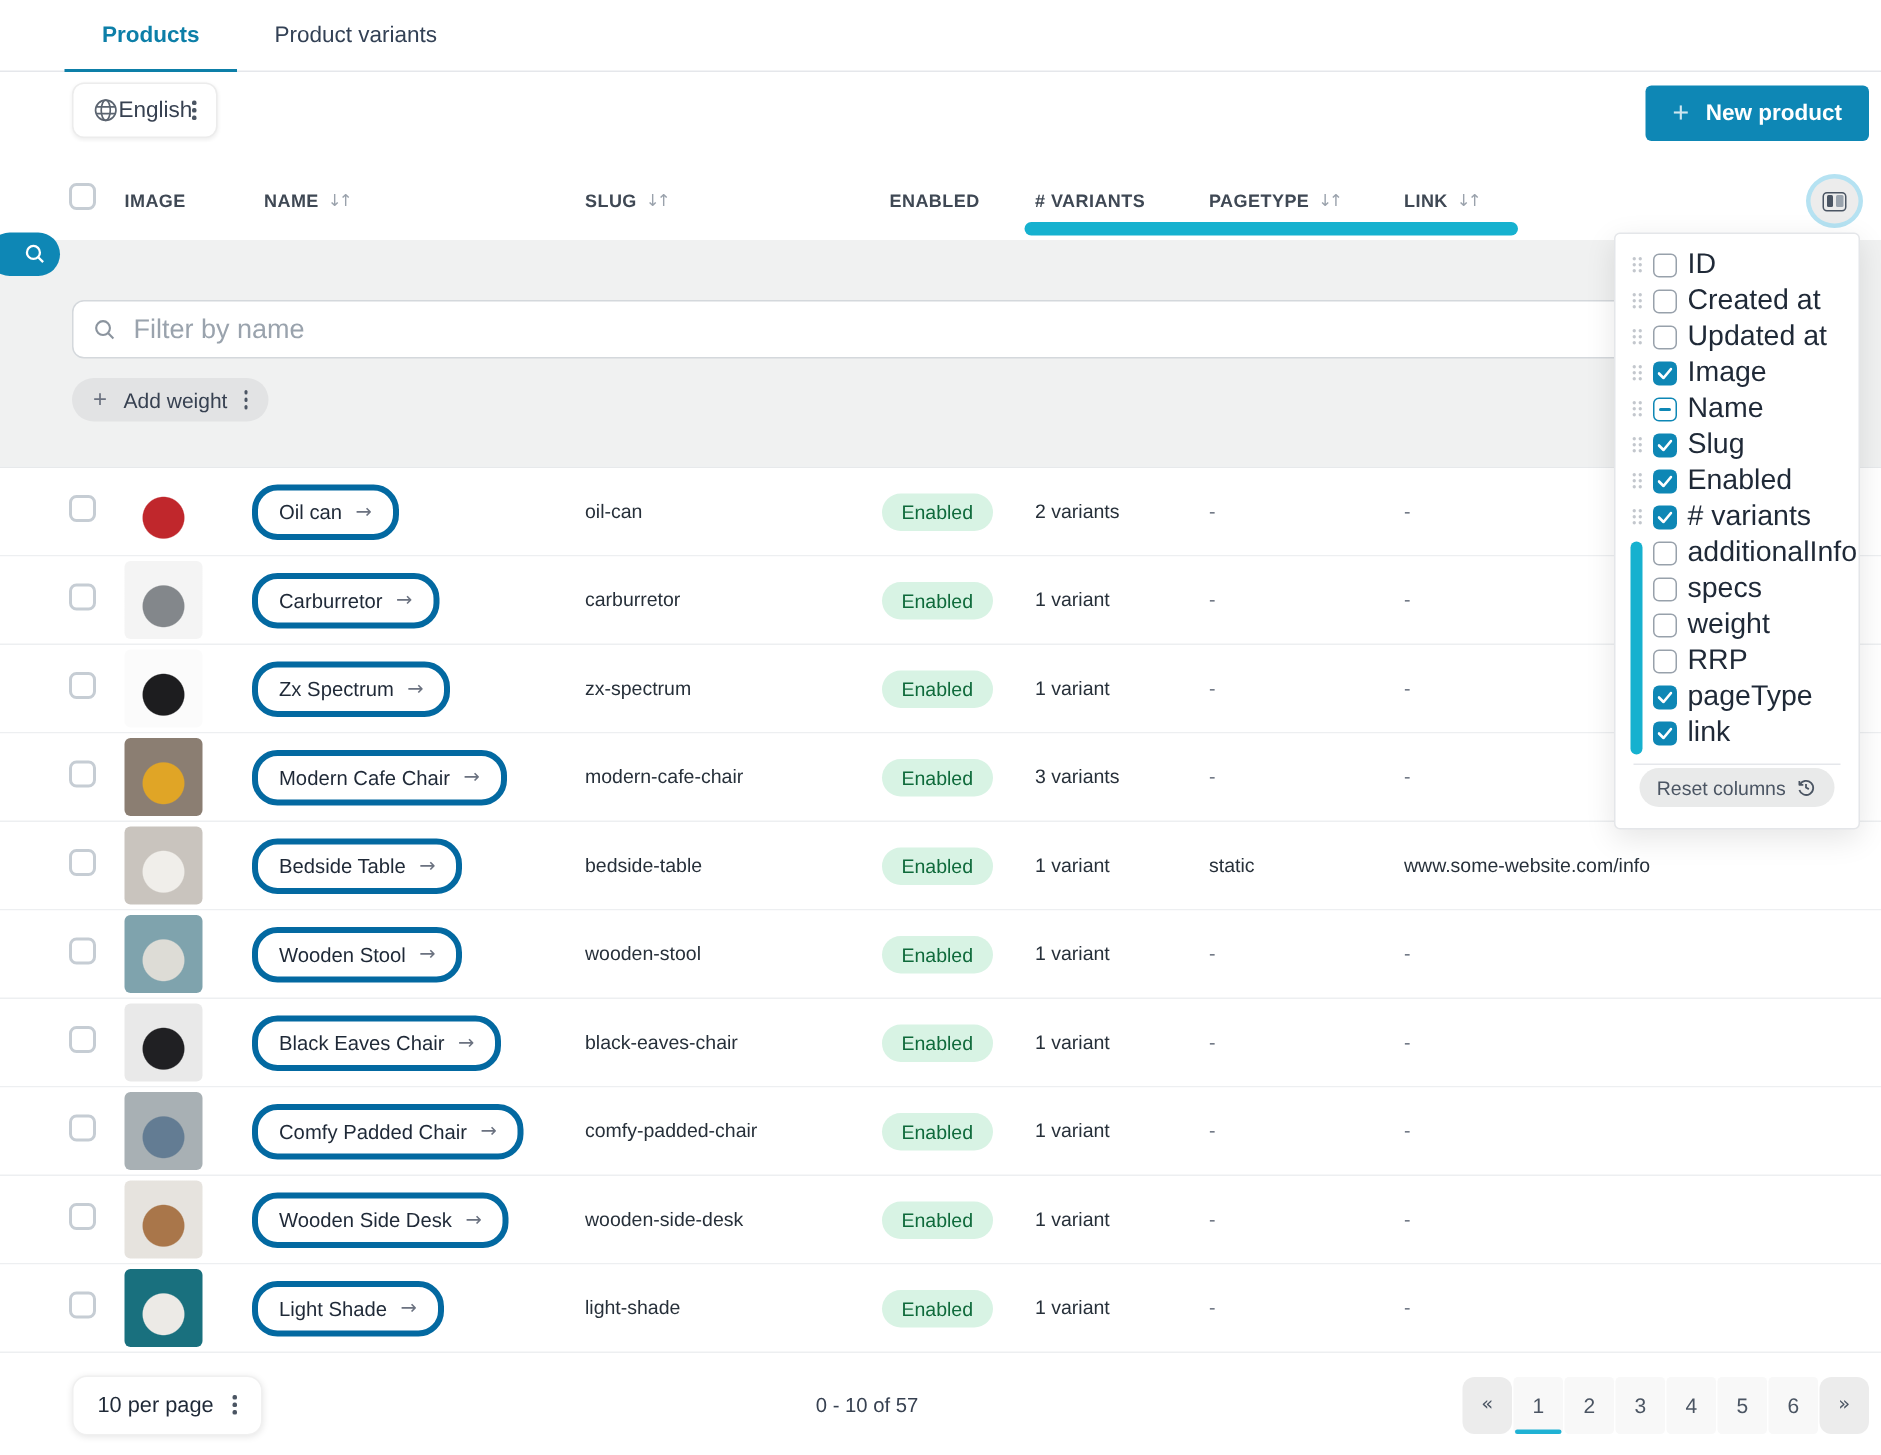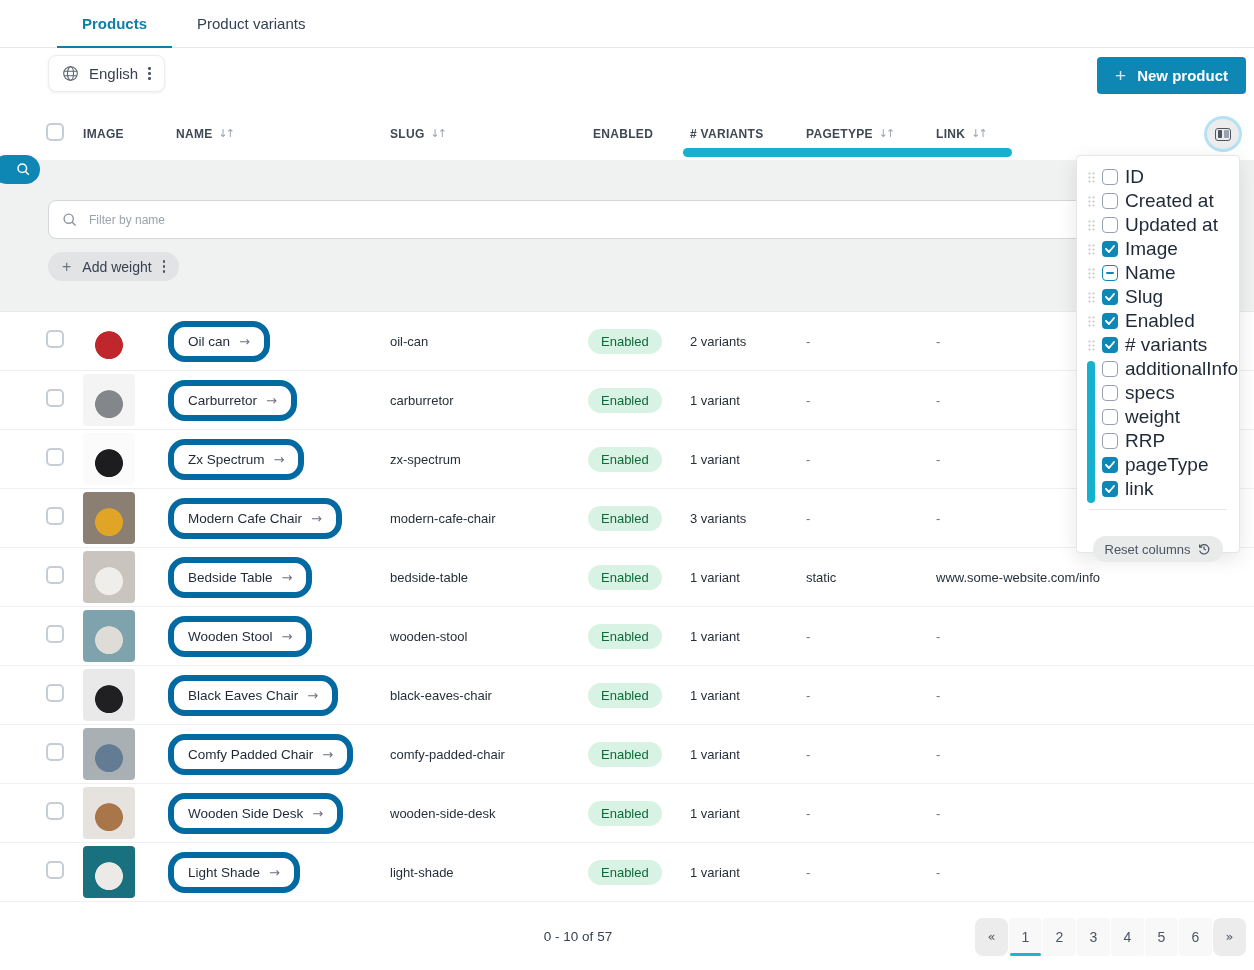--- a/index.html
+++ b/index.html
@@ -1,24 +1,24 @@
 <!DOCTYPE html>
 <html><head>
 <meta charset="utf-8">
 <style>
   html,body{margin:0;padding:0}
   body{width:1254px;height:970px;background:#fff;font-family:"Liberation Sans",sans-serif;color:#1f2937;position:relative;overflow:hidden}
   
-  .tabbar{height:47px;border-bottom:1px solid #e5e7eb;display:flex;padding-left:57px;background:#fff}
+  .tabbar{height:47px;border-bottom:1px solid #e5e7eb;display:flex;padding-left:43px;background:#fff}
   .tab{display:flex;align-items:center;padding:0 25px;font-size:15px;font-weight:400;color:#334155;position:relative;cursor:pointer}
   .tab.active{color:#0d7fa8;font-weight:700}
   .tab.active::after{content:"";position:absolute;left:0;right:0;bottom:-1px;height:2px;background:#0d7fa8}
   
   .topbar{height:47px;display:flex;align-items:flex-start;justify-content:space-between;padding:7px 8px 0 48px;box-sizing:border-box}
-  .lang-btn{display:flex;align-items:center;gap:10px;background:#fff;border:1px solid #ececec;border-radius:8px;box-shadow:0 1px 3px rgba(0,0,0,.07);padding:0 13px;height:37px;font-size:15px;color:#374151;cursor:pointer}
+  .lang-btn{display:flex;align-items:center;background:#fff;border:1px solid #ececec;border-radius:8px;box-shadow:0 1px 3px rgba(0,0,0,.07);padding:0 13px;height:37px;font-size:15px;color:#374151;cursor:pointer}
   .new-product{display:flex;align-items:center;gap:11px;background:#0e87b5;color:#fff;border:none;border-radius:4px;height:37px;padding:0 18px;font-size:15px;font-weight:700;margin-top:2px;cursor:pointer}
   .new-product .plus{font-size:19px;font-weight:400;opacity:.8}
   .kebab{display:inline-flex;flex-direction:column;gap:2.5px}
   .kebab i{width:2.5px;height:2.5px;border-radius:50%;background:#4b5563}
   
   .grid-cols{display:grid;grid-template-columns:75px 85px 222px 203px 97px 118px 130px 1fr}
   .headerbar{height:65px;position:relative;align-items:center;padding-top:12px;box-sizing:border-box;background:#fff}
   .headerbar>div:nth-child(1){padding-left:46px}
   .headerbar>div:nth-child(2){padding-left:8px}
   .headerbar>div:nth-child(3){padding-left:16px}
@@ -32,37 +32,37 @@
   .checkbox{width:18px;height:18px;border:2px solid #c6cdd4;border-radius:5px;background:#fff;display:inline-block;box-sizing:border-box;cursor:pointer}
   .hscroll{position:absolute;left:683px;bottom:3px;width:329px;height:9px;border-radius:5px;background:#16b1cf;cursor:pointer}
   .colpick-btn{position:absolute;right:15px;top:24px;width:32px;height:30px;border-radius:50%;background:#ececec;border:none;box-shadow:0 0 0 3px #b5e2f2;display:flex;align-items:center;justify-content:center;cursor:pointer}
   .colpick-icon{width:16px;height:13px;border:1.5px solid #4b5563;border-radius:3px;display:flex;padding:1.5px;gap:1.5px;box-sizing:border-box}
   .colpick-icon i{flex:1;background:#4b5563;border-radius:1px}
   .colpick-icon i:last-child{background:#9aa3ad}
   
   .filterbar{height:151px;background:#f0f1f1;box-sizing:border-box;padding:40px 16px 0 48px}
   .search-pill{position:absolute;left:-8px;top:155px;width:48px;height:29px;border-radius:15px;background:#0e87b5;z-index:6;display:flex;align-items:center;justify-content:flex-end;padding-right:9px;box-sizing:border-box;border:none;cursor:pointer}
   .filter-input{height:39px;background:#fff;border:1px solid #d4d8dc;border-radius:8px;display:flex;align-items:center;padding:0 13px;gap:9px;box-sizing:border-box}
-  .filter-input input{border:none;outline:none;flex:1;font-size:12px;color:#374151;background:transparent;font-family:"Liberation Sans",sans-serif}
+  .filter-input input{border:none;outline:none;flex:1;font-size:18px;color:#374151;background:transparent;font-family:"Liberation Sans",sans-serif}
   .filter-input input::placeholder{color:#9aa3ad}
   .add-filter{margin-top:13px;display:inline-flex;align-items:center;gap:11px;background:#e2e3e4;border:none;border-radius:15px;height:29px;padding:0 14px;font-size:14px;color:#374151;cursor:pointer}
   .add-filter .plus{color:#6b7280;font-size:16px;font-weight:400}
   
   .rows{border-top:1px solid #e7e9eb}
   .trow{align-items:center;height:58px;border-bottom:1px solid #edeff1;background:#fff}
   .trow>div:nth-child(1){padding-left:46px}
   .trow>div:nth-child(2){padding-left:8px}
   .trow>div:nth-child(3){padding-left:8px}
   .trow>div:nth-child(4){padding-left:8px}
   .trow>div:nth-child(5){padding-left:3px}
   .trow>div:nth-child(6){padding-left:8px}
   .trow>div:nth-child(7){padding-left:6px}
   .trow>div:nth-child(8){padding-left:6px}
   .thumb{width:52px;height:52px;border-radius:4px;display:block}
-  .pill{display:inline-flex;align-items:flex-start;gap:9px;border:6px solid #0369a1;background:#fff;border-radius:17px;padding:7px 14px;font-size:13.5px;color:#1f2937;cursor:pointer;white-space:nowrap;font-family:"Liberation Sans",sans-serif}
+  .pill{display:inline-flex;align-items:flex-start;gap:9px;border:4px solid #0369a1;background:#fff;border-radius:17px;padding:7px 14px;font-size:13.5px;color:#1f2937;cursor:pointer;white-space:nowrap;font-family:"Liberation Sans",sans-serif}
   .pill .arr{color:#6b7280;font-family:"DejaVu Sans",sans-serif;font-size:13px}
   .badge{display:inline-block;background:#d8f3e4;color:#0f6a3b;font-size:13px;padding:5px 13px;border-radius:14px;white-space:nowrap}
   .cell-text{font-size:13px;color:#27303a;white-space:nowrap}
   .muted{color:#6b7280}
   
   .footer{height:69px;position:relative;display:flex;align-items:center;padding:0 8px 0 48px;box-sizing:border-box;background:#fff}
   .perpage{display:flex;align-items:center;gap:13px;background:#fff;border:1px solid #f0f0f0;border-radius:10px;box-shadow:0 1px 5px rgba(0,0,0,.1);height:40px;padding:0 16px;font-size:14.5px;color:#1f2937;cursor:pointer}
   .range{position:absolute;left:48px;width:1060px;text-align:center;font-size:13.5px;color:#374151;pointer-events:none}
   .pager{margin-left:auto;display:flex;gap:1px;align-items:center}
   .pbtn{height:38px;display:flex;align-items:center;justify-content:center;font-size:14px;color:#4b5563;border:none;cursor:pointer;font-family:"Liberation Sans",sans-serif}
@@ -72,21 +72,21 @@
   
   .dropdown{position:absolute;left:1076px;top:155px;width:164px;height:398px;background:#fff;border:1px solid #e4e6e9;border-radius:4px;box-shadow:0 6px 20px rgba(0,0,0,.1);z-index:20;box-sizing:border-box;padding-top:9px}
   .citem{height:24px;display:flex;align-items:center;gap:7px;padding-left:11px;font-size:19px;color:#1f2937;cursor:pointer;white-space:nowrap}
   .cb{width:16px;height:16px;border-radius:4px;box-sizing:border-box;display:flex;align-items:center;justify-content:center;flex:none}
   .cb.unchecked{border:1.5px solid #98a1ab;background:#fff}
   .cb.checked{background:#0e87b5}
   .cb.indeterminate{border:1.5px solid #0e87b5;background:#fff}
   .cb.indeterminate i{display:block;width:8px;height:2px;background:#0e87b5;border-radius:1px}
   .vscroll{position:absolute;left:10px;top:205px;width:8px;height:142px;border-radius:4px;background:#16b1cf;cursor:pointer}
   .dd-divider{margin:8px 12px 0;border-top:1px solid #e5e7eb}
-  .reset-btn{margin:26px auto 0;display:flex;align-items:center;gap:7px;background:#e9eaea;border:none;border-radius:13px;height:26px;padding:0 12px;font-size:13px;color:#4b5563;cursor:pointer;font-family:"Liberation Sans",sans-serif}
+  .reset-btn{margin:2px auto 0;display:flex;align-items:center;gap:7px;background:#e9eaea;border:none;border-radius:13px;height:26px;padding:0 12px;font-size:13px;color:#4b5563;cursor:pointer;font-family:"Liberation Sans",sans-serif}
 </style>
 </head>
 <body>
 
 <div class="tabbar">
   <div class="tab active">Products</div>
   <div class="tab">Product variants</div>
 </div>
 
 <div class="topbar">
@@ -324,20 +324,28 @@
         </button></div>
       <div><span class="cell-text">light-shade</span></div>
       <div><span class="badge">Enabled</span></div>
       <div><span class="cell-text">1 variant</span></div>
       <div><span class="cell-text muted">-</span></div>
       <div><span class="cell-text muted">-</span></div>
     </div>
   </div>
 
 <div class="footer">
+  <button class="perpage">
+    <span>10 per page</span>
+    <span class="kebab">
+        <i></i>
+        <i></i>
+        <i></i>
+      </span>
+  </button>
   <div class="range">0 - 10 of 57</div>
   <div class="pager" id="pager">
       <button class="pbtn navb">«</button>
       <button class="pbtn num active">1</button>
       <button class="pbtn num">2</button>
       <button class="pbtn num">3</button>
       <button class="pbtn num">4</button>
       <button class="pbtn num">5</button>
       <button class="pbtn num">6</button>
       <button class="pbtn navb">»</button>

